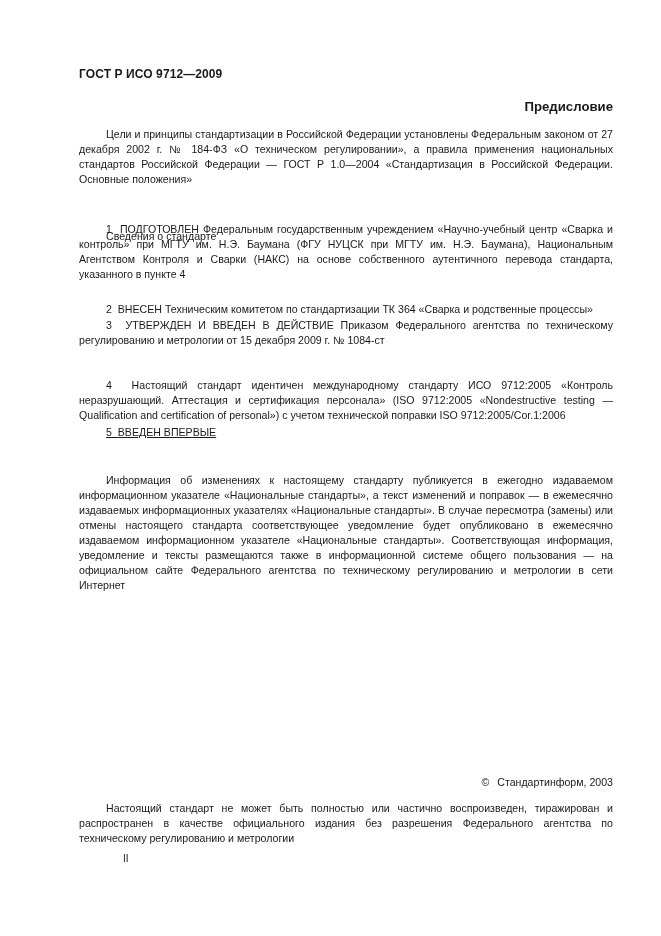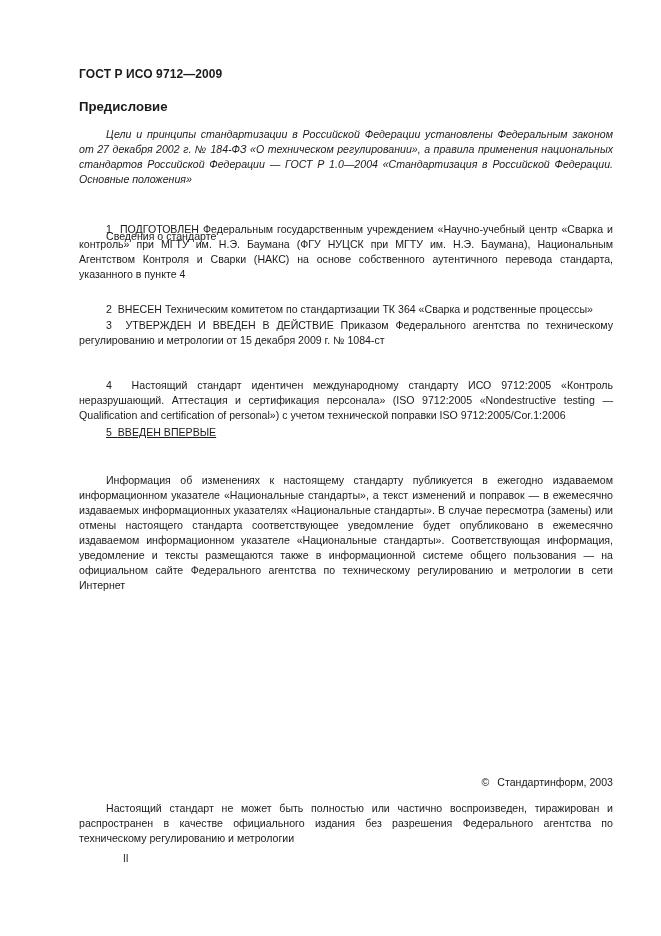--- a/index.html
+++ b/index.html
@@ -23,21 +23,21 @@
     top: 67px;
     font-weight: bold;
     font-size: 12px;
     letter-spacing: 0.1px;
   }
   .title {
     position: absolute;
     left: 79px;
     width: 534px;
     top: 99px;
-    text-align: left;
+    text-align: right;
     font-weight: bold;
     font-size: 13.2px;
   }
   .para {
     position: absolute;
     left: 79px;
     width: 534px;
     text-align: justify;
     text-indent: 27px;
     margin: 0;
@@ -73,21 +73,21 @@
 </style>
 </head>
 <body>
 
 <div>
 
   <div class="doc-code">ГОСТ Р ИСО 9712—2009</div>
 
   <div class="title">Предисловие</div>
 
-  <p class="para" style="top:127px;font-style:italic;">Цели и принципы стандартизации в Российской Федерации установлены Федеральным законом от 27 декабря 2002 г. № 184-ФЗ «О техническом регулировании», а правила применения национальных стандартов Российской Федерации — ГОСТ Р 1.0—2004 «Стандартизация в Российской Федерации. Основные положения»</p>
+  <p class="para" style="top:127px;">Цели и принципы стандартизации в Российской Федерации установлены Федеральным законом от 27 декабря 2002 г. № 184-ФЗ «О техническом регулировании», а правила применения национальных стандартов Российской Федерации — ГОСТ Р 1.0—2004 «Стандартизация в Российской Федерации. Основные положения»</p>
 
   <div class="subhead" style="top:194px;">Сведения о стандарте</div>
 
   <p class="para" style="top:222px;"><span>1</span>&nbsp; <span class="lead">ПОДГОТОВЛЕН</span> <span>Федеральным государственным учреждением «Научно-учебный центр «Сварка и контроль» при МГТУ им. Н.Э. Баумана (ФГУ НУЦСК при МГТУ им. Н.Э. Баумана), Национальным Агентством Контроля и Сварки (НАКС) на основе собственного аутентичного перевода стандарта, указанного в пункте 4</span></p>
 
   <p class="para" style="top:302px;"><span>2</span>&nbsp; <span class="lead">ВНЕСЕН</span> <span>Техническим комитетом по стандартизации ТК 364 «Сварка и родственные процессы»</span></p>
 
   <p class="para" style="top:318px;"><span>3</span>&nbsp; <span class="lead">УТВЕРЖДЕН И ВВЕДЕН В ДЕЙСТВИЕ</span> <span>Приказом Федерального агентства по техническому регулированию и метрологии от 15 декабря 2009 г. № 1084-ст</span></p>
 
   <p class="para" style="top:378px;"><span>4</span>&nbsp; <span>Настоящий стандарт идентичен международному стандарту ИСО 9712:2005 «Контроль неразрушающий. Аттестация и сертификация персонала» (ISO 9712:2005 «Nondestructive testing — Qualification and certification of personal») с учетом технической поправки ISO 9712:2005/Cor.1:2006</span></p>

